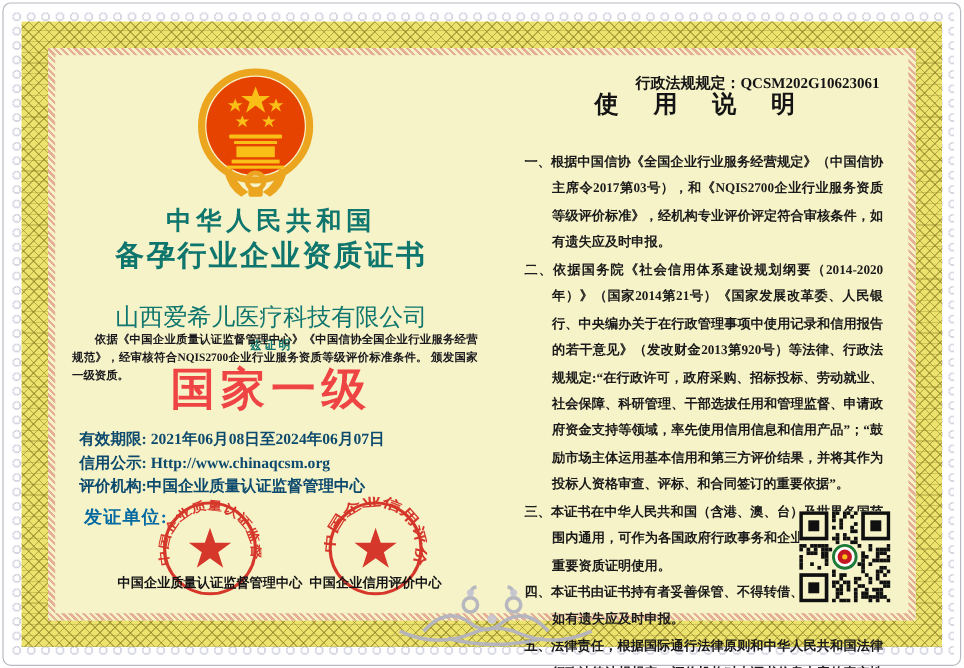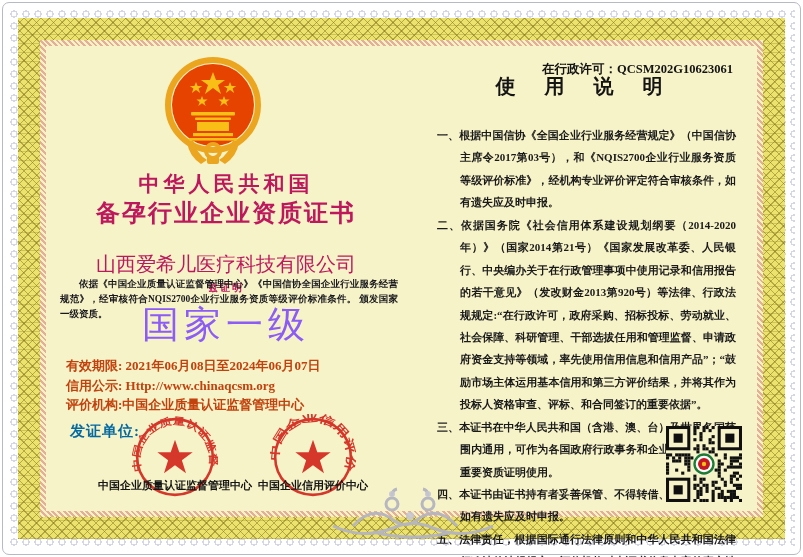--- a/index.html
+++ b/index.html
@@ -14,29 +14,29 @@
   .band-gold{position:absolute;inset:18px;background-color:#ece36f;
     background-image:
       repeating-linear-gradient(45deg, rgba(128,112,24,.5) 0 1px, rgba(0,0,0,0) 1px 6px),
       repeating-linear-gradient(-45deg, rgba(128,112,24,.5) 0 1px, rgba(0,0,0,0) 1px 6px),
       repeating-linear-gradient(0deg, rgba(128,112,24,.28) 0 1px, rgba(0,0,0,0) 1px 9px);}
   .field{position:absolute;inset:40px;background:#f7f3c9;
     border:6px solid #e8b9a4;
     border-image:repeating-linear-gradient(45deg,#e4ae98 0 2px,#f6f2c4 2px 4px) 6;}
   
   .abs{position:absolute;}
-  .c-left{left:55px;width:342px;text-align:center;color:#be185d;}
+  .c-left{left:55px;width:342px;text-align:center;color:#0f766e;}
   .title1{top:170px;font-size:21px;font-weight:bold;letter-spacing:4px;}
   .title2{top:197px;font-size:24px;font-weight:bold;letter-spacing:2px;text-align:center;}
   .certify{top:233px;font-size:10px;font-weight:bold;letter-spacing:2px;margin-top:48px;}
   .company{top:251px;font-size:20px;font-weight:normal;}
   .basis{left:60px;top:277px;width:338px;font-size:9.5px;font-weight:bold;line-height:1.58;
          text-align:justify;text-indent:2em;color:#19191d;}
-  .grade{top:300px;font-size:37px;font-weight:normal;letter-spacing:5px;color:#8b5cf6;}
-  .info{left:66px;top:356px;font-size:13px;font-weight:bold;line-height:19.5px;color:#c2410c;white-space:nowrap;}
+  .grade{top:300px;font-size:37px;font-weight:bold;letter-spacing:5px;color:#ef4444;}
+  .info{left:66px;top:356px;font-size:13px;font-weight:bold;line-height:19.5px;color:#0c4a6e;white-space:nowrap;}
   .issuer{left:70px;top:422px;font-size:15px;font-weight:bold;letter-spacing:1px;color:#0369a1;}
   .seal-caption{top:478px;width:170px;text-align:center;font-size:11px;font-weight:bold;color:#141414;white-space:nowrap;}
   
   .certno{left:437px;top:61px;width:296px;text-align:right;font-size:12.5px;font-weight:bold;color:#141414;}
   .use-title{left:437px;top:73px;width:296px;text-align:center;font-size:20px;font-weight:bold;letter-spacing:12px;color:#141414;}
   .instructions{left:437px;top:124px;width:299px;font-size:11px;line-height:2.04;color:#1a1a1a;
     font-weight:bold;text-align:justify;}
   .instructions .item{text-indent:-2.1em;padding-left:2.1em;margin:0;}
   svg{display:block;}
 </style>
@@ -111,21 +111,21 @@
       <circle cx="50" cy="50" r="44" fill="none" stroke="#d3281e" stroke-width="3"></circle>
       <path d="M50 30 l5 14.5 15.5 0 -12.5 9.3 4.8 15 -12.8 -9.2 -12.8 9.2 4.8 -15 -12.5 -9.3 15.5 0z" fill="#d3281e"></path>
       <text font-size="13" font-weight="bold" fill="#d3281e">
         <textPath href="#arc2" startOffset="10" textLength="185" lengthAdjust="spacingAndGlyphs">中国企业信用评价中心</textPath>
       </text>
     </svg>
   </div>
   <div class="abs seal-caption" style="left:228px;">中国企业信用评价中心</div>
 
   <div class="abs certno">
-    <span>在行政许可：</span><span>QCSM202G10623061</span>
+    <span>行政法规规定：</span><span>QCSM202G10623061</span>
   </div>
   <div class="abs use-title">使 用 说 明</div>
 
   <div class="abs instructions">
 
   <p class="item">一、根据中国信协《全国企业行业服务经营规定》（中国信协主席令2017第03号），和《NQIS2700企业行业服务资质等级评价标准》，经机构专业评价评定符合审核条件，如有遗失应及时申报。</p>
       <p class="item">二、依据国务院《社会信用体系建设规划纲要（2014-2020年）》（国家2014第21号）《国家发展改革委、人民银行、中央编办关于在行政管理事项中使用记录和信用报告的若干意见》（发改财金2013第920号）等法律、行政法规规定:“在行政许可，政府采购、招标投标、劳动就业、社会保障、科研管理、干部选拔任用和管理监督、申请政府资金支持等领域，率先使用信用信息和信用产品”；“鼓励市场主体运用基本信用和第三方评价结果，并将其作为投标人资格审查、评标、和合同签订的重要依据”。</p>
       <p class="item">三、本证书在中华人民共和国（含港、澳、台）及世界各国范围内通用，可作为各国政府行政事务和企业经营活动中作重要资质证明使用。</p>
       <p class="item">四、本证书由证书持有者妥善保管、不得转借、涂改、撕毁、如有遗失应及时申报。</p>
       <p class="item">五、法律责任，根据国际通行法律原则和中华人民共和国法律行政法律法规规定，评价机构对本证书信息内容的真实性和合法性承担法律责任。</p>

